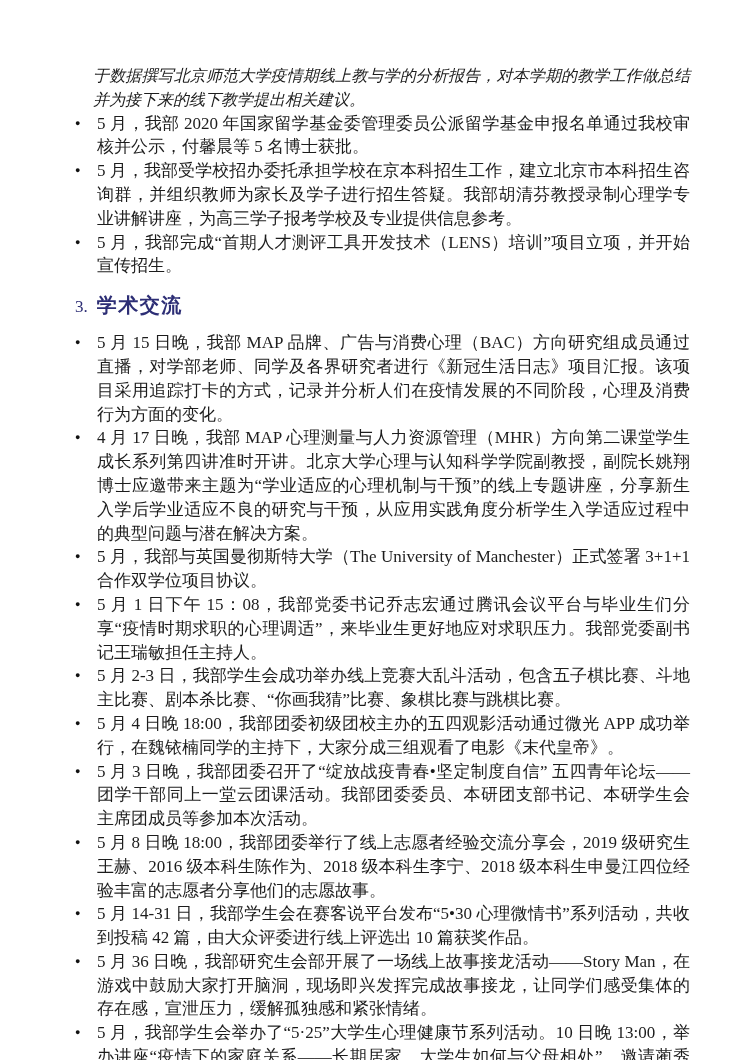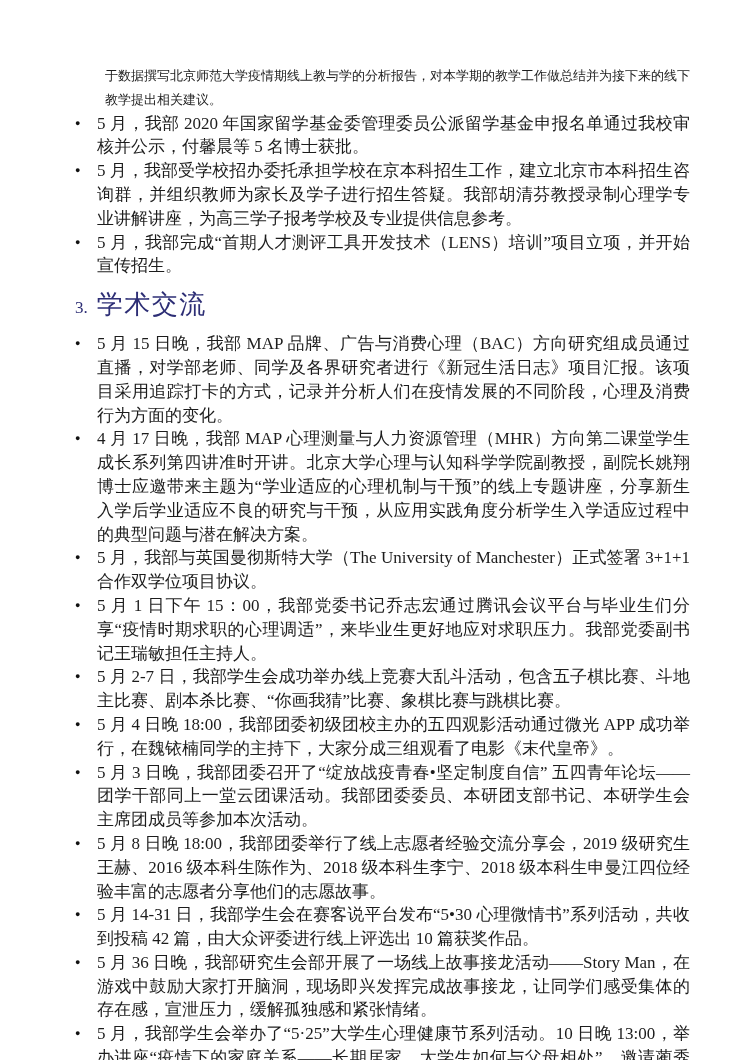--- a/index.html
+++ b/index.html
@@ -12,24 +12,25 @@
     width: 750px;
     height: 1060px;
     background: #ffffff;
     box-sizing: border-box;
     padding: 64px 60px 0 75px;
     overflow: hidden;
     font-family: "Liberation Serif", "DejaVu Serif", serif;
     color: #1c1c1c;
   }
   .cont {
-    margin: 0 0 0 30px;
-    font-size: 13px;
+    margin: 0 0 0 18px;
+    font-size: 16px;
     line-height: 23.8px;
     text-align: justify;
+    font-style: italic;
   }
   .item {
     display: flex;
     align-items: flex-start;
   }
   .marker {
     flex: 0 0 22px;
     width: 22px;
     font-size: 9px;
     line-height: 23.8px;
@@ -48,22 +49,22 @@
     color: #2d2e75;
   }
   .hnum {
     font-family: "Liberation Serif", "DejaVu Serif", serif;
     font-size: 17px;
     font-weight: normal;
     margin-right: 9px;
   }
   .htitle {
     font-family: "Liberation Sans", "DejaVu Sans", sans-serif;
-    font-size: 26px;
-    font-weight: 400;
+    font-size: 20px;
+    font-weight: 700;
     letter-spacing: 1.5px;
   }
 </style>
 </head>
 <body>
 
 <div class="page">
 
   <p class="cont">于数据撰写北京师范大学疫情期线上教与学的分析报告，对本学期的教学工作做总结并为接下来的线下教学提出相关建议。</p>
 
@@ -97,26 +98,26 @@
   </div>
 
   <div class="item">
     <span class="marker">●</span>
     <p class="text">5 月，我部与英国曼彻斯特大学（The University of Manchester）正式签署 3+1+1 合作双学位项目协议。</p>
   </div>
 
 
   <div class="item">
     <span class="marker">●</span>
-    <p class="text">5 月 1 日下午 15：00，我部党委书记乔志宏通过腾讯会议平台与毕业生们分享“疫情时期求职的心理调适”，来毕业生更好地应对求职压力。我部党委副书记王瑞敏担任主持人。</p>
+    <p class="text">5 月 1 日下午 15：08，我部党委书记乔志宏通过腾讯会议平台与毕业生们分享“疫情时期求职的心理调适”，来毕业生更好地应对求职压力。我部党委副书记王瑞敏担任主持人。</p>
   </div>
 
   <div class="item">
     <span class="marker">●</span>
-    <p class="text">5 月 2-7 日，我部学生会成功举办线上竞赛大乱斗活动，包含五子棋比赛、斗地主比赛、剧本杀比赛、“你画我猜”比赛、象棋比赛与跳棋比赛。</p>
+    <p class="text">5 月 2-3 日，我部学生会成功举办线上竞赛大乱斗活动，包含五子棋比赛、斗地主比赛、剧本杀比赛、“你画我猜”比赛、象棋比赛与跳棋比赛。</p>
   </div>
 
   <div class="item">
     <span class="marker">●</span>
     <p class="text">5 月 4 日晚 18:00，我部团委初级团校主办的五四观影活动通过微光 APP 成功举行，在魏铱楠同学的主持下，大家分成三组观看了电影《末代皇帝》。</p>
   </div>
 
   <div class="item">
     <span class="marker">●</span>
     <p class="text">5 月 3 日晚，我部团委召开了“绽放战疫青春•坚定制度自信” 五四青年论坛——团学干部同上一堂云团课活动。我部团委委员、本研团支部书记、本研学生会主席团成员等参加本次活动。</p>

